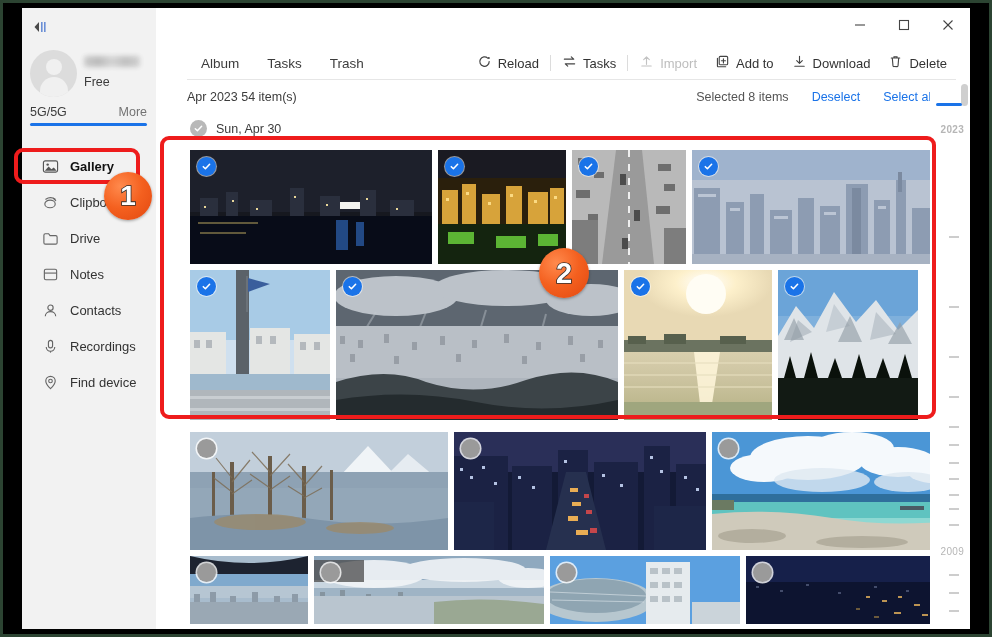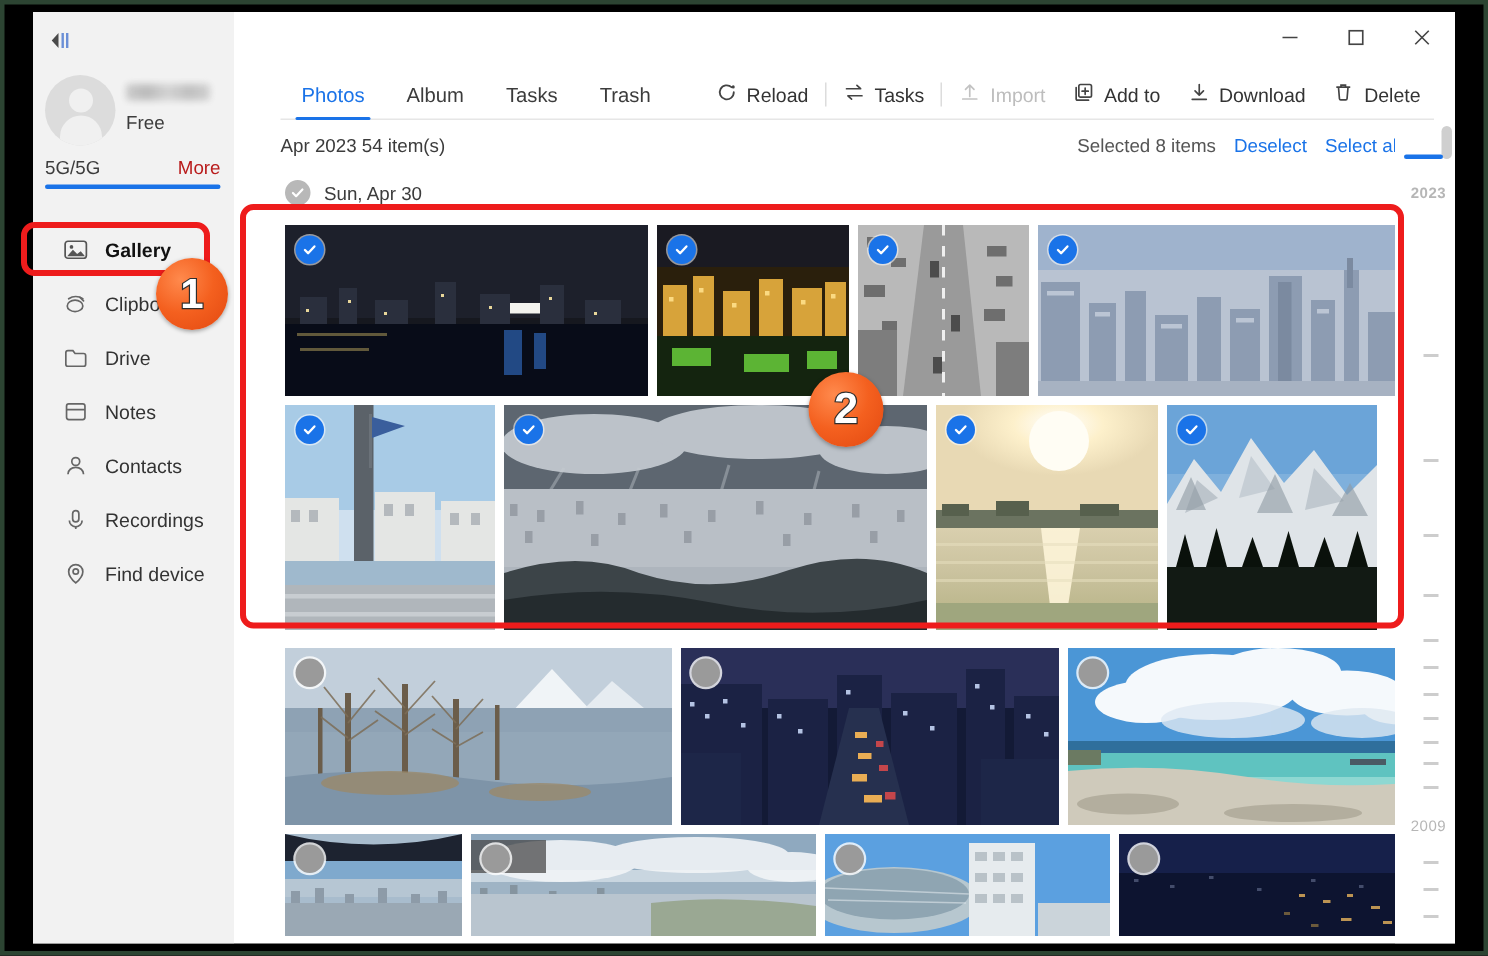--- a/index.html
+++ b/index.html
@@ -57,21 +57,21 @@
   }
   .plan {
     position: absolute; left: 62px; top: 27px;
     font-size: 12.5px; color: #3c3c3c;
   }
   .storage-row {
     position: absolute; left: 8px; top: 57px; width: 117px;
     display: flex; justify-content: space-between; align-items: baseline;
   }
   .storage-text { font-size: 12.5px; color: #3c3c3c; }
-  .storage-more { font-size: 12.5px; color: #b91c1c; cursor: pointer; }
+  .storage-more { font-size: 12.5px; color: #737373; cursor: pointer; }
   .storage-bar {
     position: absolute; left: 8px; top: 75px; width: 117px; height: 3px;
     background: #1a73e8; border-radius: 2px;
   }
 
   .nav { position: absolute; left: 0; top: 140px; width: 134px; }
   .nav-item {
     position: relative; height: 36px; display: flex; align-items: center;
     padding-left: 18px; cursor: pointer; color: #333; font-size: 13px;
   }
@@ -136,21 +136,21 @@
     position: absolute; left: 134px; top: 76px; width: 814px; height: 30px;
   }
   .month-label {
     position: absolute; left: 31px; top: 6px; font-size: 12.5px; color: #3c3c3c;
   }
   .sel-right {
     position: absolute; right: 36px; top: 6px;
     display: flex; align-items: baseline; gap: 12px; font-size: 12.5px;
   }
   .sel-count { color: #555; }
-  .sel-link { color: #1a73e8; cursor: pointer; }
+  .sel-link { color: #1a73e8; cursor: pointer; margin-left: 11px; }
 
   
   .date-header {
     position: absolute; left: 168px; top: 112px;
     display: flex; align-items: center; gap: 9px;
     font-size: 12.5px; color: #3c3c3c;
   }
   .date-check {
     width: 17px; height: 17px; border-radius: 50%; background: #b8b8b8;
     display: flex; align-items: center; justify-content: center;
@@ -341,23 +341,20 @@
               <line x1="1.5" y1="1.5" x2="10.5" y2="10.5" stroke="#444" stroke-width="1.1"></line>
               <line x1="10.5" y1="1.5" x2="1.5" y2="10.5" stroke="#444" stroke-width="1.1"></line>
             </svg>
         </div>
       </div>
     </div>
 
     <div class="tabbar">
       <div class="tabbar-rule"></div>
       <div class="tabs">
-        <div class="tab active">
-            <span>Photos</span>
-          </div>
         <div class="tab">
             <span>Album</span>
           </div>
         <div class="tab">
             <span>Tasks</span>
           </div>
         <div class="tab">
             <span>Trash</span>
           </div>
       </div>

